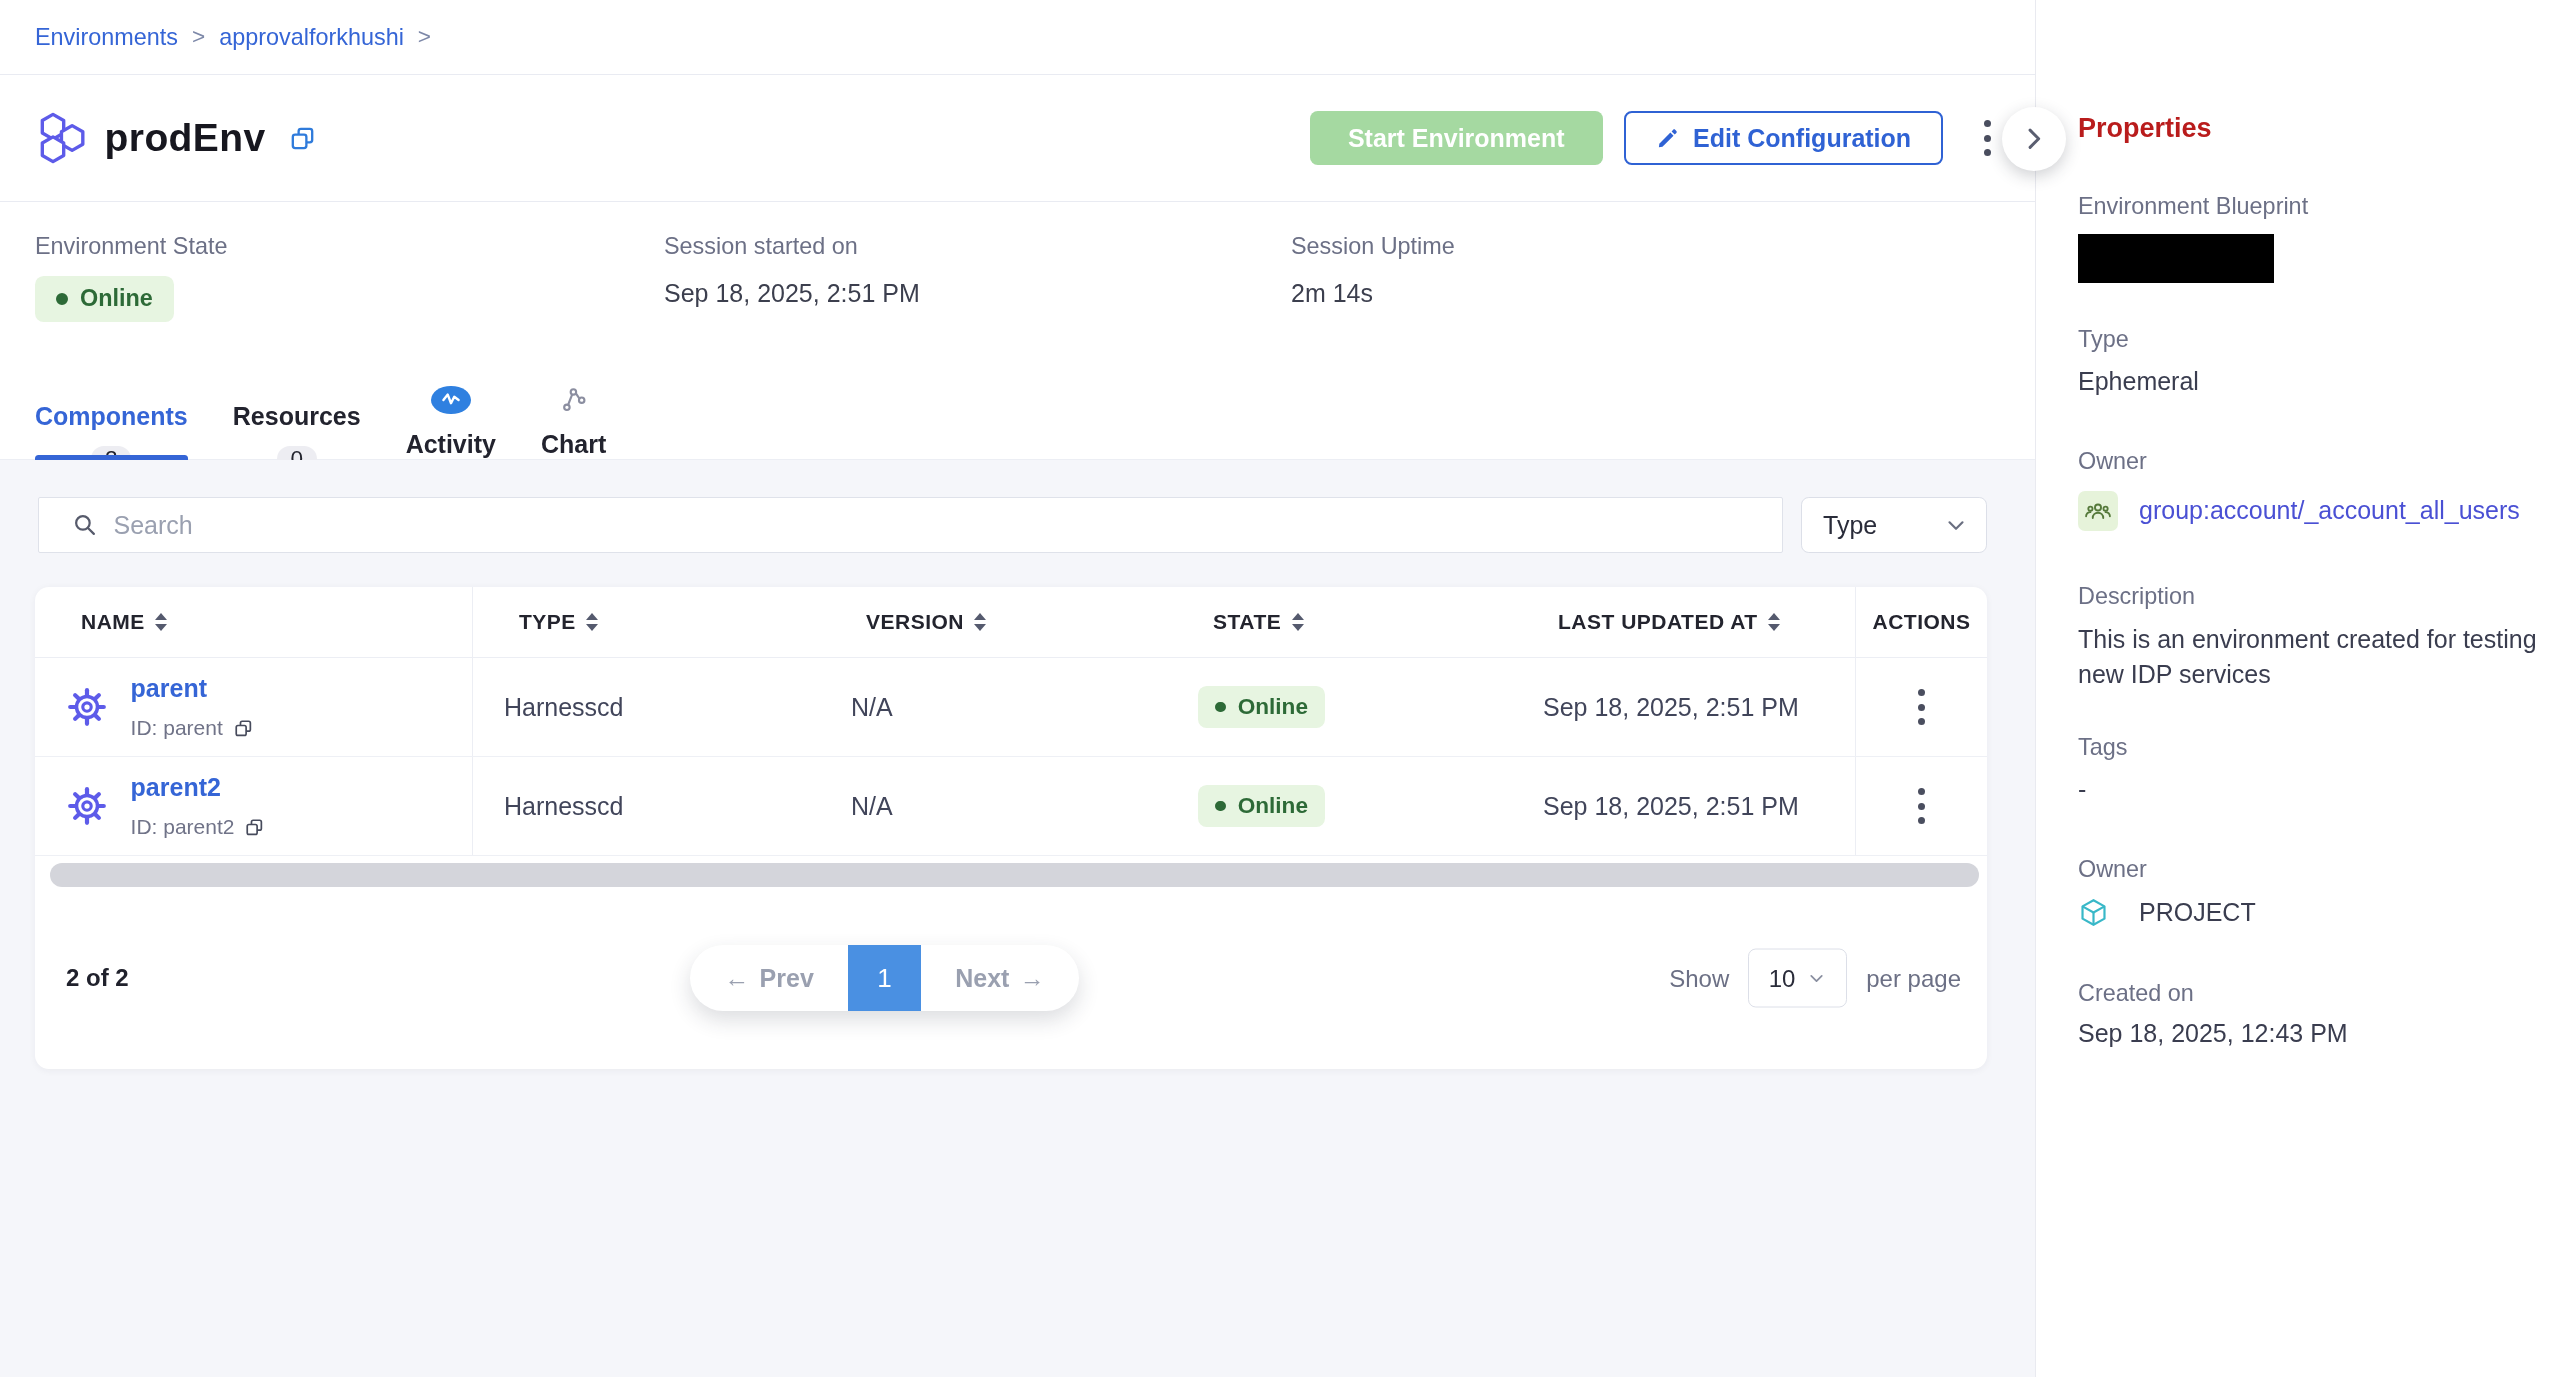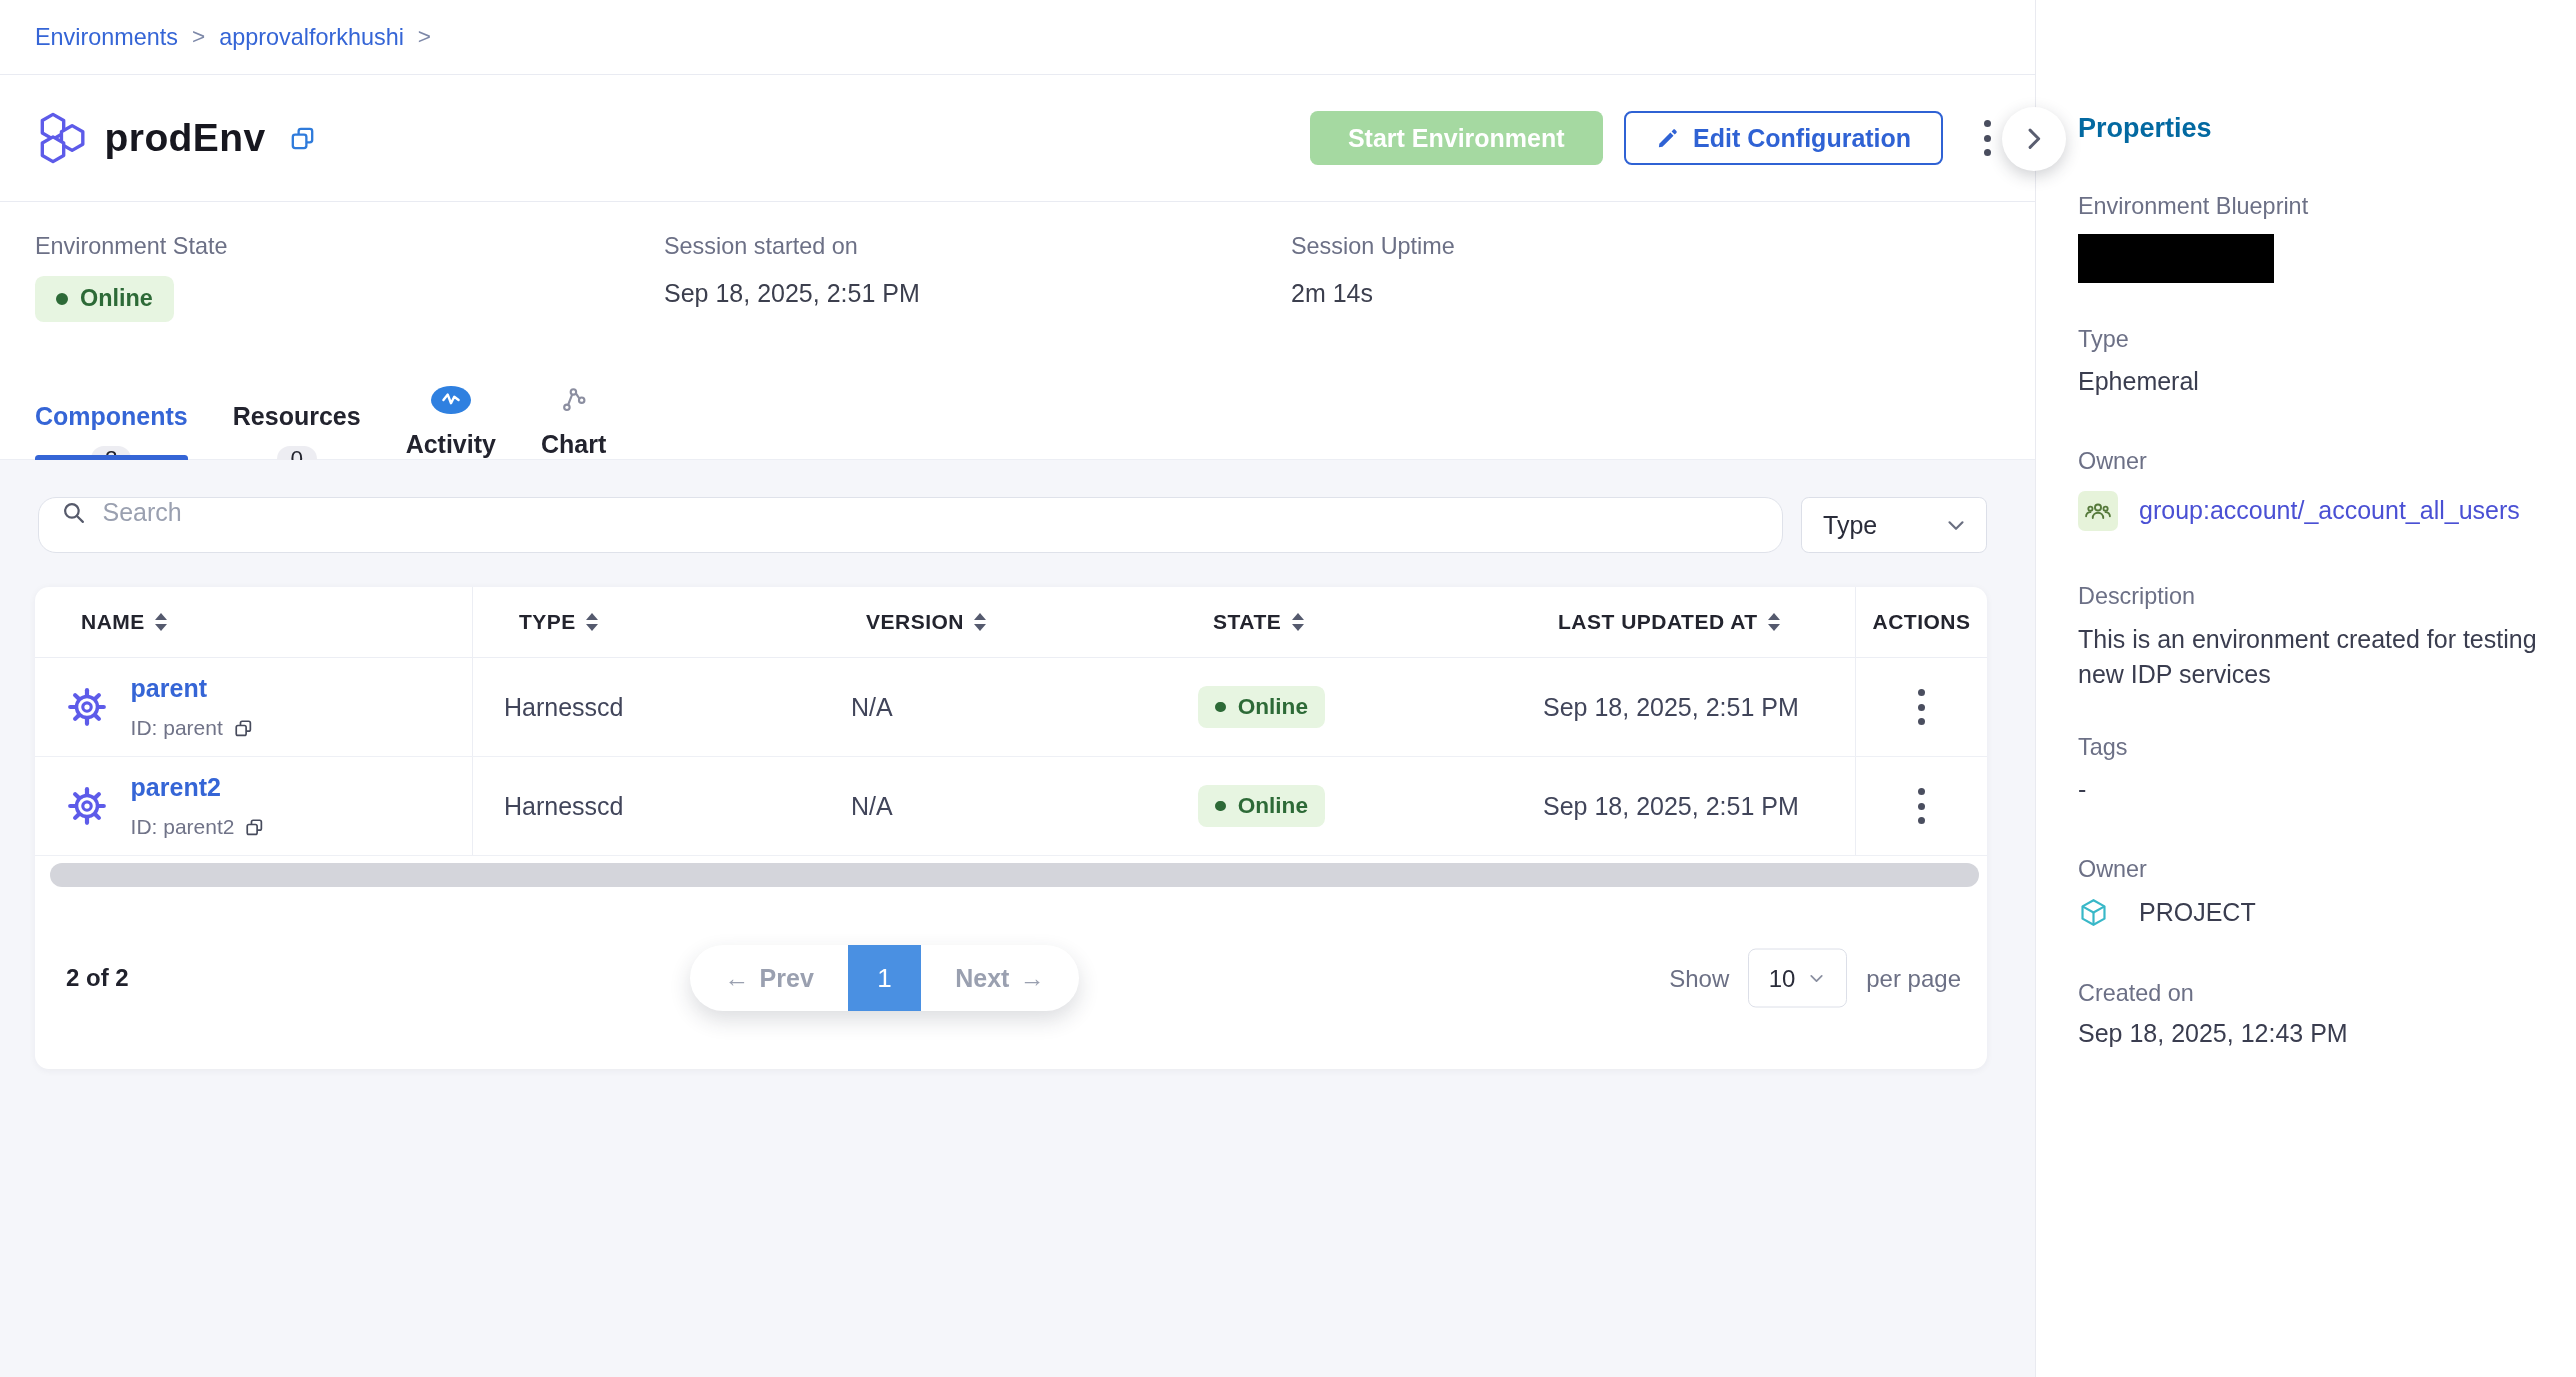--- a/index.html
+++ b/index.html
@@ -35,21 +35,21 @@
 
   .tabs { height:74px; flex:0 0 74px; display:flex; align-items:center; gap:45px; padding-left:35px; border-bottom:1.7px solid #eceef4; background:#fff; }
   .tab { position:relative; height:100%; display:flex; align-items:center; gap:15.6px; cursor:pointer;flex-direction:column; }
   .tab-label { font-size:25px; font-weight:600; color:#22232e; }
   .tab.active .tab-label { color:#3565d6; }
   .tab.active::after { content:""; position:absolute; left:0; right:0; bottom:-1.7px; height:6px; background:#3565d6; border-radius:3.5px 3.5px 0 0; }
   .tab-count { min-width:40px; height:40px; padding:0 10.4px; border-radius:866px; background:#ededf2; color:#23242e; font-size:22.6px; display:flex; align-items:center; justify-content:center; }
   .act-circle { width:40px; height:40px; border-radius:50%; background:#2f80e0; display:flex; align-items:center; justify-content:center; }
 
   .content { position:relative; flex:1; background:#f5f6fa; }
-  .search-box { position:absolute; left:38px; top:37px; width:1745px; height:56px; background:#fff; border:1.7px solid #dfe2ea; border-radius:18px; display:flex; align-items:flex-start; padding:0 20px; }
+  .search-box { position:absolute; left:38px; top:37px; width:1745px; height:56px; background:#fff; border:1.7px solid #dfe2ea; border-radius:2px; display:flex; align-items:center; padding:0 31px; }
   .search-box input { border:none; outline:none; flex:1; font-size:25px; color:#2a2c3a; margin-left:14px; font-family:inherit; background:transparent; }
   .search-box input::placeholder { color:#9aa0b0; }
   .type-dd { position:absolute; left:1801px; top:37px; width:186px; height:56px; background:#fff; border:1.7px solid #dcdfe8; border-radius:7.8px; display:flex; align-items:center; padding:0 17.3px 0 21px; cursor:pointer; }
   .type-dd .dd-label { font-size:25px; color:#2a2c3a; flex:1; }
 
   .card { position:absolute; left:35px; top:127px; width:1952px; height:482px; background:#fff; border-radius:14px; box-shadow:0 1.7px 7px rgba(30,35,60,.05); }
   .trow { display:grid; grid-template-columns:438px 347px 347px 345px 343px 132px; align-items:center; }
   .thead { height:71px; border-bottom:1.7px solid #eceef4; }
   .th { font-size:21px; font-weight:700; color:#23242e; letter-spacing:0.5px; padding-left:46px; display:flex; align-items:center; }
   .sort { display:inline-flex; flex-direction:column; gap:3.5px; margin-left:10.4px; }
@@ -69,21 +69,21 @@
   .pg-pill { position:absolute; left:655px; top:50%; transform:translateY(-50%); width:389px; height:66px; background:#fff; border-radius:33px; box-shadow:0 8.7px 21px rgba(40,45,60,.16); display:flex; align-items:center; overflow:hidden; }
   .pg-btn { flex:1; display:flex; align-items:center; justify-content:center; gap:10.4px; color:#9aa0b0; font-size:25px; font-weight:600; cursor:pointer; }
   .pg-page { width:73px; height:66px; background:#4a90e2; color:#fff; font-size:26px; display:flex; align-items:center; justify-content:center; cursor:pointer; }
   .pg-right { position:absolute; right:26px; top:50%; transform:translateY(-50%); display:flex; align-items:center; gap:19px; }
   .pg-gray { font-size:24px; color:#6c7085; }
   .size-dd { width:99px; height:59px; background:#fff; border:1.7px solid #dcdfe8; border-radius:7.8px; display:flex; align-items:center; justify-content:center; gap:10.4px; cursor:pointer; }
   .size-dd span { font-size:24px; color:#2a2c3a; }
 
   
   .panel { position:absolute; left:2035px; top:0; width:541px; height:1377px; background:#fff; border-left:1.7px solid #e9eaf0; padding:113px 35px 0 42px; }
-  .panel-title { font-size:27px; font-weight:800; color:#0369a1; }
+  .panel-title { font-size:27px; font-weight:800; color:#b91c1c; }
   .p-label { font-size:23.4px; color:#6c7086; }
   .p-value { font-size:25px; color:#3a3d4f; }
   .redacted { width:196px; height:49px; background:#000; margin-top:14px; }
   .owner-row { display:flex; align-items:center; gap:21px; margin-top:15.6px; }
   .owner-icon { width:40px; height:40px; border-radius:7px; background:#e6f3da; display:flex; align-items:center; justify-content:center; }
   .owner-link { font-size:25px; color:#4a50d4; cursor:pointer; }
   .desc { margin-top:12px; max-width:473px; line-height:35px; }
   .scope-row { display:flex; align-items:center; gap:30px; margin-top:14px; }
   .mt56 { margin-top:49px; } .mt50 { margin-top:43px; } .mt60 { margin-top:52px; }
   .mt64 { margin-top:52px; } .mt48 { margin-top:42px; } .mt16 { margin-top:14px; } .mt14 { margin-top:12px; }

